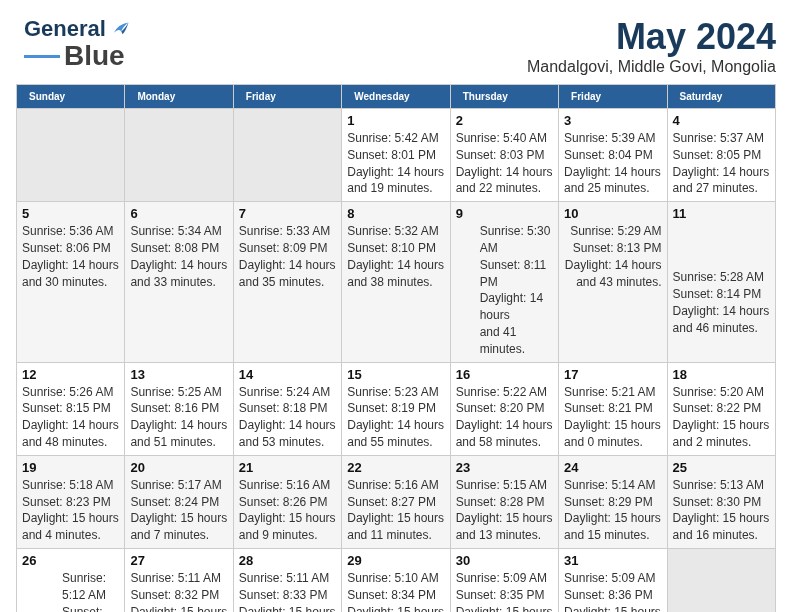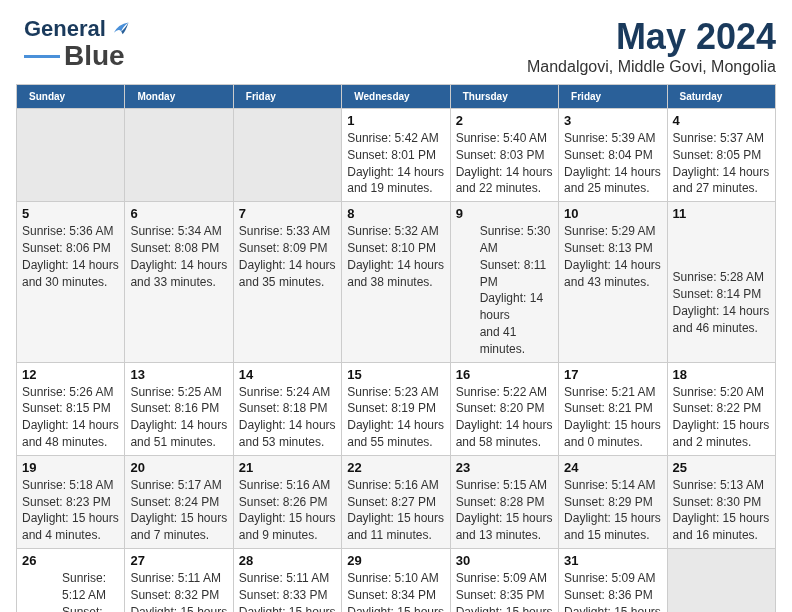--- a/index.html
+++ b/index.html
@@ -179,21 +179,21 @@
         </td>
         <td>
           <span class="day-num">9</span>
           <div class="day-info" style="white-space: pre-line; margin-left: 24px;">Sunrise: 5:30 AM
 Sunset: 8:11 PM
 Daylight: 14 hours
 and 41 minutes.</div>
         </td>
         <td>
           <span class="day-num">10</span>
-          <div class="day-info" style="white-space: pre-line;">Sunrise: 5:29 AM
+          <div class="day-info" style="white-space: pre-line; text-align: right;">Sunrise: 5:29 AM
 Sunset: 8:13 PM
 Daylight: 14 hours
 and 43 minutes.</div>
         </td>
         <td>
           <span class="day-num">11</span>
           <div class="day-info" style="white-space: pre-line; margin-top: 48px;">Sunrise: 5:28 AM
 Sunset: 8:14 PM
 Daylight: 14 hours
 and 46 minutes.</div>

